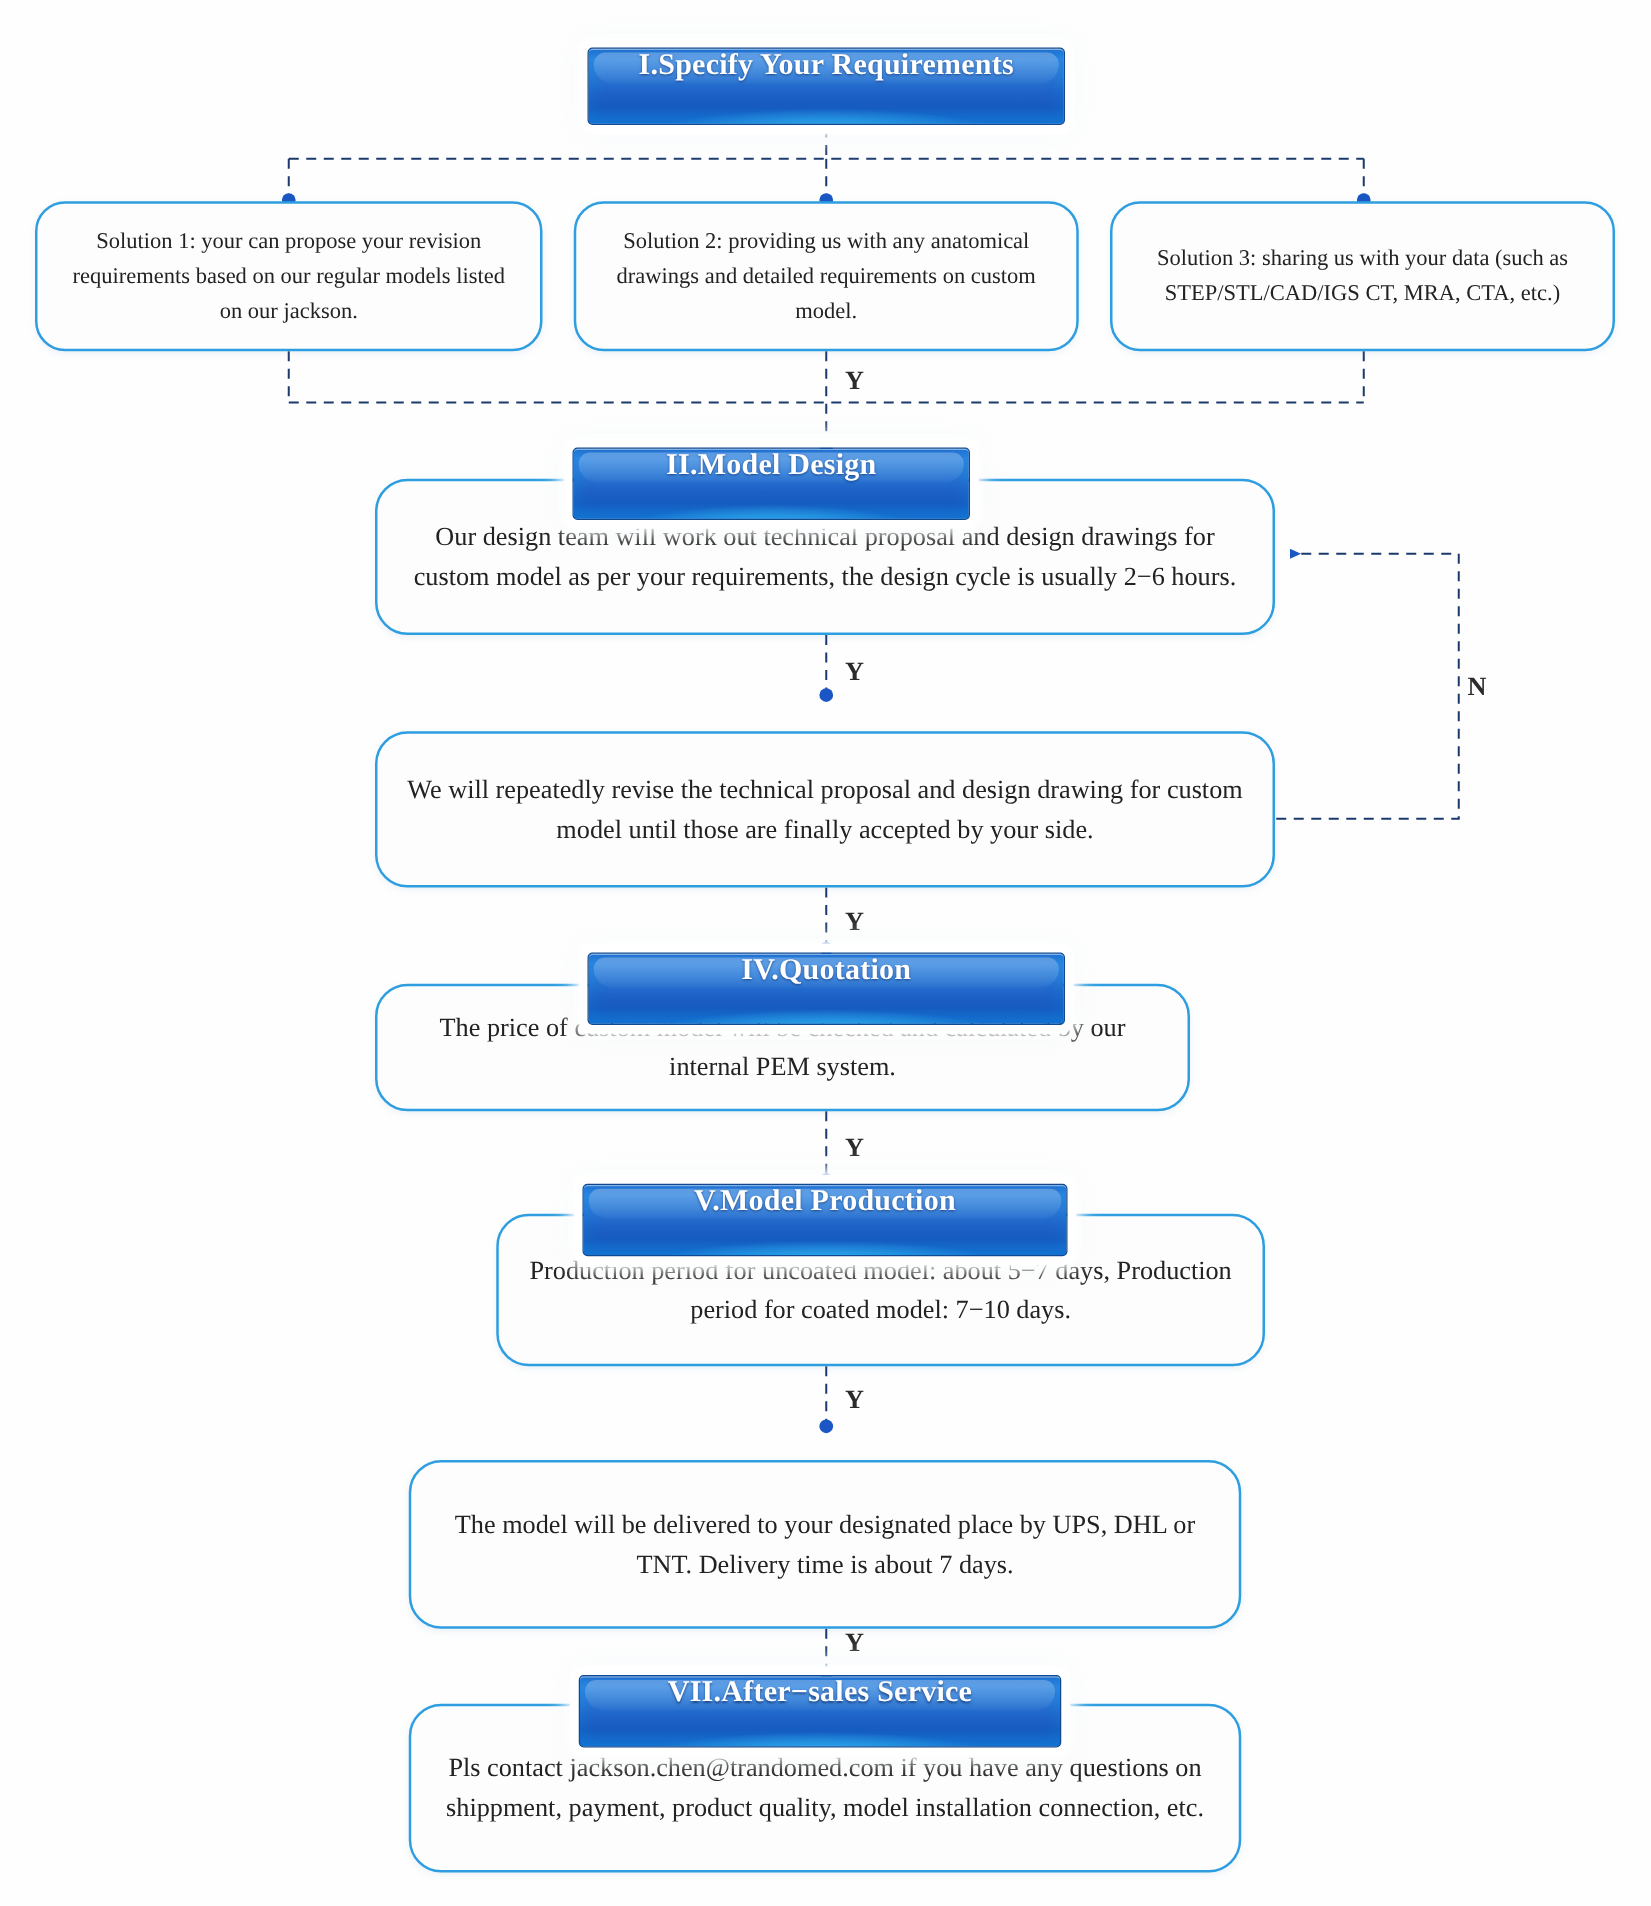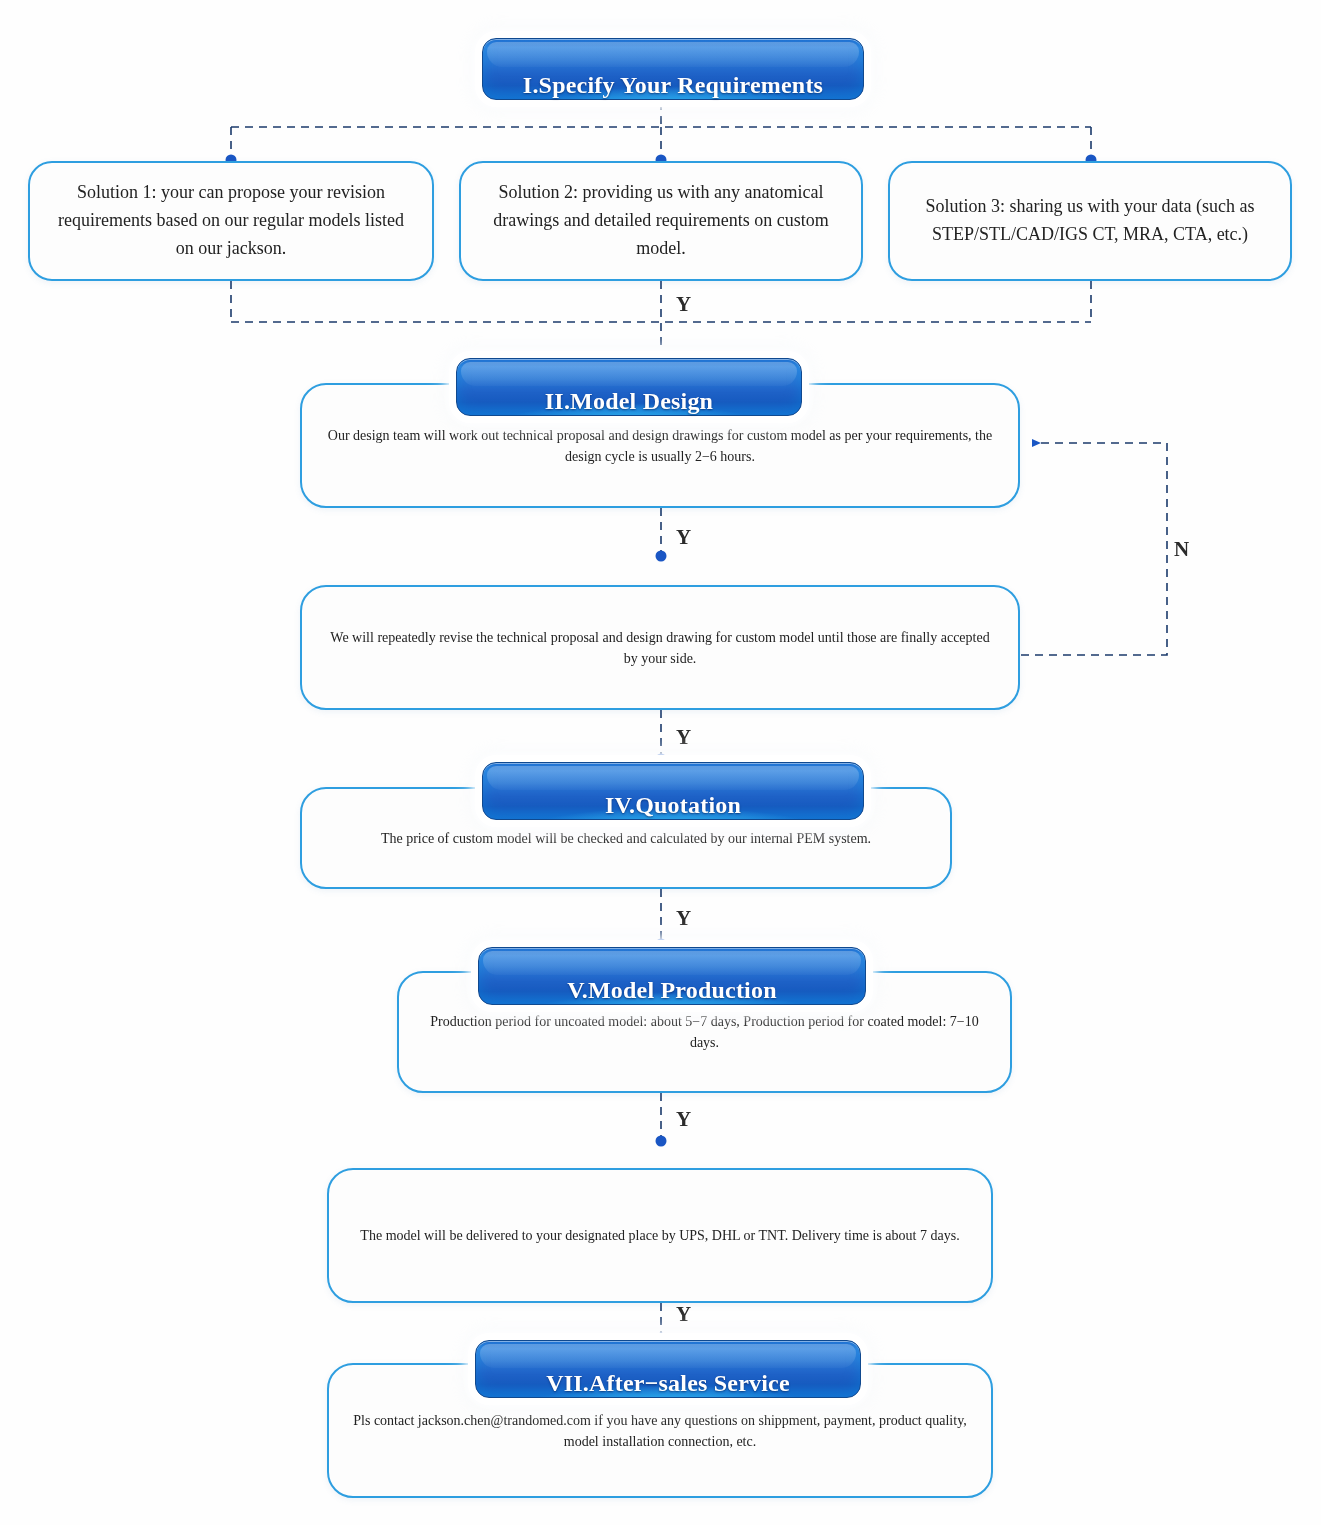--- a/index.html
+++ b/index.html
@@ -33,39 +33,39 @@
     position: absolute;
     box-sizing: border-box;
     background: #fdfdfd;
     border: 2px solid #2e9ee0;
     border-radius: 26px;
     display: flex;
     align-items: center;
     justify-content: center;
     text-align: center;
     color: #222222;
-    font-size: 14px;
+    font-size: 21px;
     line-height: 1.5;
     padding: 10px 22px;
     box-shadow: 0 2px 6px rgba(90,140,190,0.10);
   }
   .content-box.solution {
     font-size: 18px;
     line-height: 1.55;
     border-radius: 24px;
   }
   .content-box .txt { display: block; }
 
   
   .pill {
     position: absolute;
     box-sizing: border-box;
-    border-radius: 14px;
+    border-radius: 4px;
     display: flex;
-    align-items: flex-end;
+    align-items: flex-start;
     justify-content: center;
     color: #ffffff;
     font-weight: bold;
     font-size: 24px;
     letter-spacing: 0.2px;
     text-shadow: 0 1px 2px rgba(0,20,70,0.55);
     background:
       radial-gradient(ellipse 58% 58% at 50% 118%, rgba(105,235,255,0.95) 0%, rgba(80,215,255,0.55) 32%, rgba(60,190,255,0.0) 66%),
       linear-gradient(to bottom,
         #1f6fd0 0%,
@@ -75,21 +75,20 @@
         #1857bd 78%,
         #1b64c9 100%);
     border: 1px solid #10498f;
     box-shadow:
       0 0 0 7px #ffffff,
       0 0 10px 8px rgba(255,255,255,0.96),
       0 0 18px 10px rgba(248,250,253,0.8),
       inset 0 1px 0 rgba(255,255,255,0.45),
       inset 0 -8px 14px rgba(0,150,230,0.35);
     z-index: 5;
-    margin-left: 12px;
   }
   
   .pill::before {
     content: "";
     position: absolute;
     left: 4px; right: 4px; top: 3px;
     height: 42%;
     border-radius: 11px 11px 18px 18px;
     background: linear-gradient(to bottom, rgba(255,255,255,0.26), rgba(255,255,255,0.03));
     pointer-events: none;
@@ -175,21 +174,21 @@
 
   <div class="content-box solution" style="left:888px; top:161px; width:404px; height:120px;">
     <span class="txt">Solution 3: sharing us with your data (such as STEP/STL/CAD/IGS CT, MRA, CTA, etc.)</span>
   </div>
 
   <div class="branch-label" style="left:676px; top:292px;">Y</div>
 
   <div class="content-box" style="left:300px; top:383px; width:720px; height:125px;">
     <span class="txt">Our design team will work out technical proposal and design drawings for custom model as per your requirements, the design cycle is usually 2−6 hours.</span>
   </div>
-  <div class="pill" style="left:444px; top:358px; width:346px; height:58px;">
+  <div class="pill" style="left:458px; top:358px; width:318px; height:58px;">
     <span class="pill-label">II.Model Design</span>
   </div>
 
   <div class="branch-label" style="left:676px; top:525px;">Y</div>
 
   <div class="content-box" style="left:300px; top:585px; width:720px; height:125px;">
     <span class="txt">We will repeatedly revise the technical proposal and design drawing for custom model until those are finally accepted by your side.</span>
   </div>
 
   <div class="branch-label" style="left:1174px; top:537px;">N</div>

